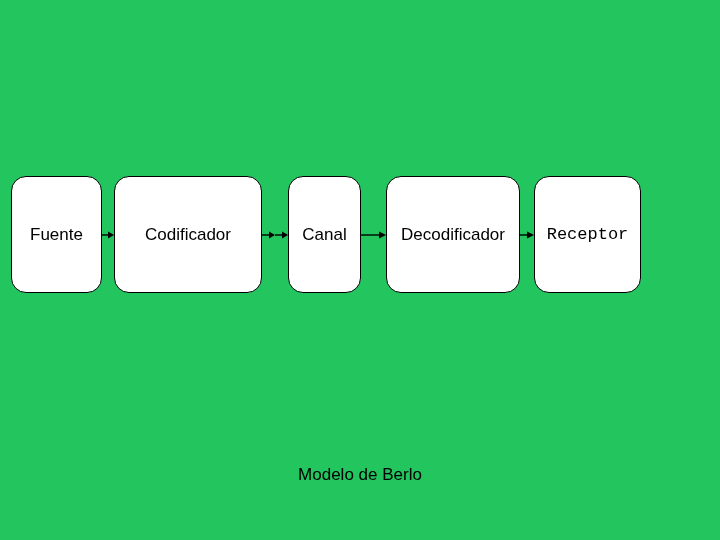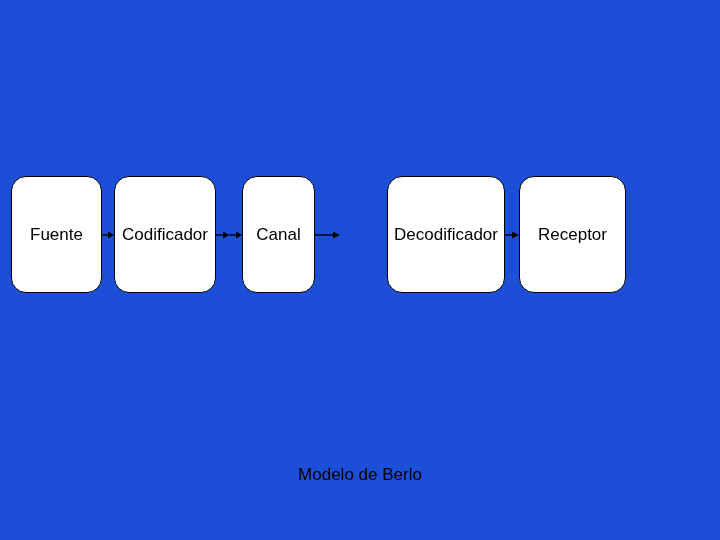--- a/index.html
+++ b/index.html
@@ -4,21 +4,21 @@
 <style>
   html, body {
     margin: 0;
     padding: 0;
     background: #ffffff;
   }
   #canvas {
     position: relative;
     width: 720px;
     height: 540px;
-    background: #1d4ed8;
+    background: #22c55e;
     overflow: hidden;
     font-family: "Liberation Sans", sans-serif;
   }
   .flow-row {
     position: absolute;
     left: 0;
     top: 176px;
     width: 720px;
     height: 117px;
     display: flex;
@@ -38,25 +38,25 @@
   }
   .node-label {
     font-size: 17px;
     line-height: 1;
     color: #000000;
     white-space: nowrap;
     letter-spacing: 0px;
   }
   
   .box-0 { margin-left: 11px; width: 91px; }
-  .box-1 { width: 102px; }
+  .box-1 { width: 148px; }
   .box-2 { width: 95px; }
   .box-3 { width: 73px; }
-  .box-4 { width: 118px; margin-left: 47px; }
-  .box-5 { width: 107px; }
+  .box-4 { width: 134px; }
+  .box-5 { width: 107px; font-family: Liberation Mono, monospace; }
 
   .connector {
     flex: 0 0 auto;
     height: 14px;
     display: flex;
     align-items: center;
     justify-content: center;
     position: relative;
   }
   .connector-0 { width: 12px; }

